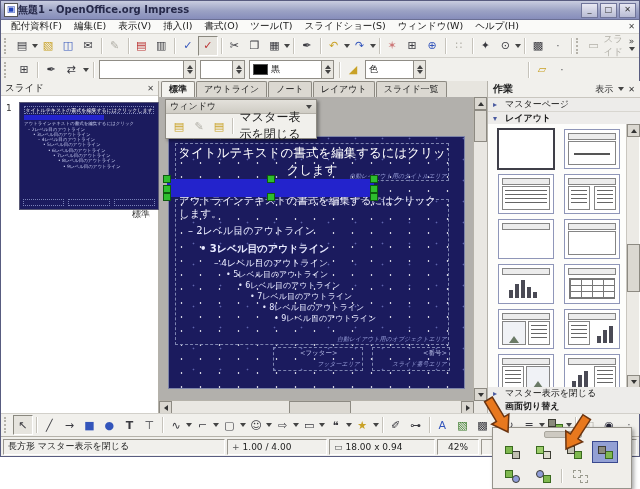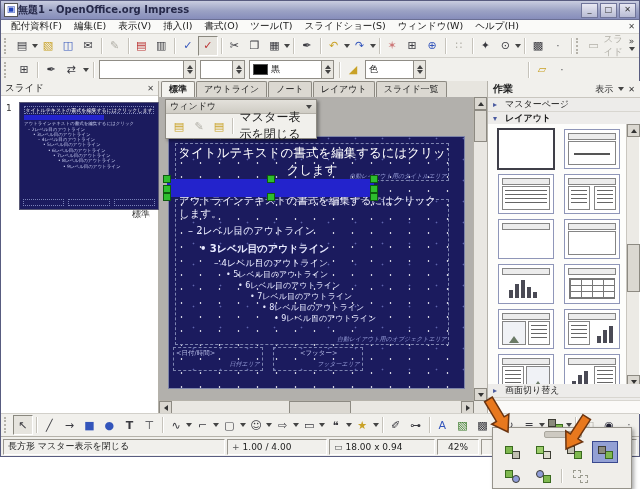--- a/index.html
+++ b/index.html
@@ -352,27 +352,27 @@
         <span class="ol" style="left:24px;top:42px;font-size:10px;font-weight:bold;">• 3レベル目のアウトライン</span>
         <span class="ol" style="left:38px;top:57px;font-size:9px;">– 4レベル目のアウトライン</span>
         <span class="ol" style="left:50px;top:69px;font-size:8px;">• 5レベル目のアウトライン</span>
         <span class="ol" style="left:62px;top:80px;font-size:8px;">• 6レベル目のアウトライン</span>
         <span class="ol" style="left:74px;top:91px;font-size:8px;">• 7レベル目のアウトライン</span>
         <span class="ol" style="left:86px;top:102px;font-size:8px;">• 8レベル目のアウトライン</span>
         <span class="ol" style="left:98px;top:113px;font-size:8px;">• 9レベル目のアウトライン</span>
         <span class="arealabel" style="right:1px;bottom:0;">自動レイアウト用のオブジェクトエリア</span>
       </div>
 
-      <div class="ph" style="left:4px;top:210px;width:88px;height:22px;">
-        <span class="fph" style="left:2px;top:1px;">&lt;日付/時間&gt;</span>
-        <span class="arealabel" style="right:2px;bottom:1px;">日付エリア</span>
-      </div>
       <div class="ph" style="left:104px;top:210px;width:88px;height:22px;">
         <span class="fph" style="left:26px;top:1px;">&lt;フッター&gt;</span>
         <span class="arealabel" style="right:2px;bottom:1px;">フッターエリア</span>
+      </div>
+      <div class="ph" style="left:203px;top:210px;width:76px;height:22px;">
+        <span class="fph" style="right:2px;top:1px;">&lt;番号&gt;</span>
+        <span class="arealabel" style="right:2px;bottom:1px;">スライド番号エリア</span>
       </div>
     </div>
 
     <div class="vscroll">
       <span class="sbtn" style="left:0;top:0;">
           <i class="tri u"></i>
         </span>
       <span class="sthumb" style="left:0;top:13px;width:11px;height:30px;"></span>
       <span class="sbtn" style="left:0;bottom:0;">
           <i class="tri d"></i>
@@ -506,21 +506,21 @@
       <span class="sthumb" style="left:0;top:120px;width:11px;height:46px;"></span>
       <span class="sbtn" style="left:0;bottom:0;">
           <i class="tri d"></i>
         </span>
     </div>
 
     <div class="secrow" style="position:absolute;left:0;right:0;bottom:13px;">
       <span class="tr8">▸</span>
       <span>マスター表示を閉じる</span>
     </div>
-    <div class="secrow" style="position:absolute;left:0;right:0;bottom:16px;">
+    <div class="secrow" style="position:absolute;left:0;right:0;bottom:0;font-weight:bold;">
       <span class="tr8">▸</span>
       <span>画面切り替え</span>
     </div>
   </div>
 
   <div class="drawbar">
     <span class="grip"></span>
     <span class="tbtn pressed">↖</span>
     <span class="sep"></span>
     <span class="tbtn">╱</span>

